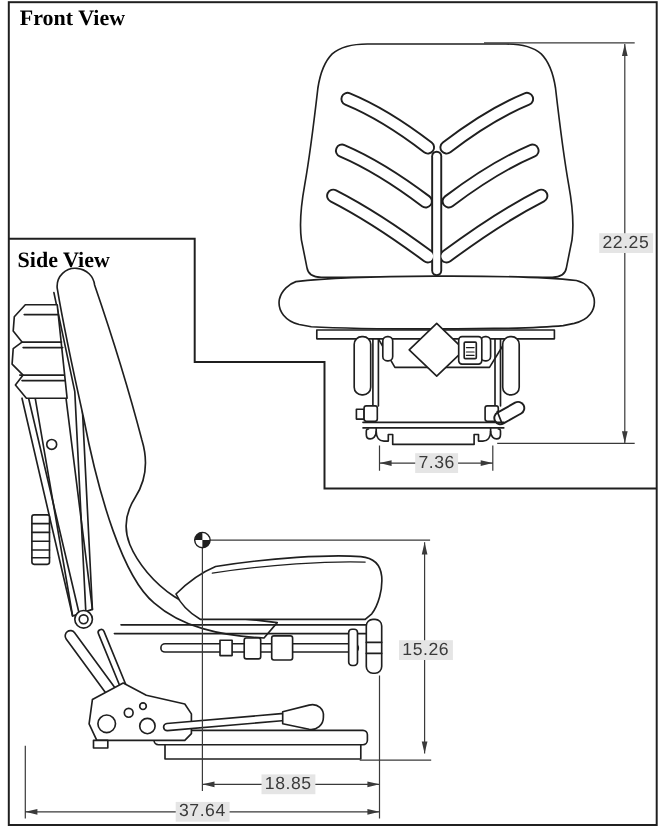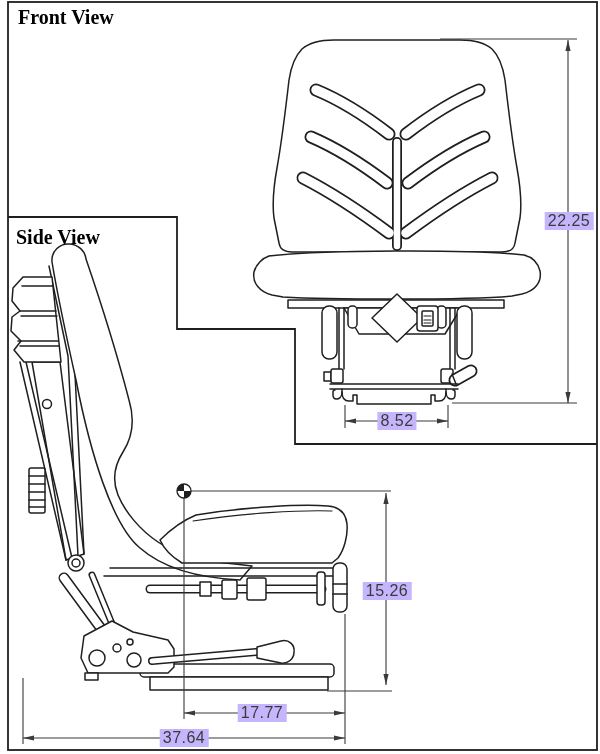--- a/index.html
+++ b/index.html
@@ -1,21 +1,21 @@
 <!DOCTYPE html>
 <html><head>
 <meta charset="utf-8">
 <style>
   html,body{margin:0;padding:0;background:#ffffff;}
   .canvas{position:relative;width:600px;height:754px;background:#ffffff;overflow:hidden;
           font-family:"Liberation Sans",sans-serif;}
   .canvas svg{position:absolute;left:0;top:0;}
   .view-label{position:absolute;font:bold 20px "Liberation Serif",serif;color:#000;white-space:nowrap;}
   .dim{position:absolute;transform:translate(-50%,-50%);font:16px "Liberation Sans",sans-serif;
-       color:#3a3a3a;background:#c4b5fd;padding:0 3px;letter-spacing:.5px;white-space:nowrap;}
+       color:#3a3a3a;background:#e5e5e5;padding:0 3px;letter-spacing:.5px;white-space:nowrap;}
 </style>
 </head>
 <body>
 
 <div class="canvas">
 
 <svg width="600" height="754" viewBox="0 0 600 754">
 
   <g stroke="#1f1f1f" fill="none" stroke-width="1.8">
     <rect x="8" y="2" width="589" height="748"></rect>
@@ -206,18 +206,18 @@
     <circle cx="184" cy="491" r="7" fill="#ffffff" stroke="#1f1f1f" stroke-width="1.3"></circle>
     <path d="M184,491 L184,484 A7,7 0 0 0 177,491 Z" fill="#1f1f1f"></path>
     <path d="M184,491 L184,498 A7,7 0 0 0 191,491 Z" fill="#1f1f1f"></path>
   </g>
 </svg>
 
 <div class="view-label" style="left:18px;top:6px">Front View</div>
 <div class="view-label" style="left:16px;top:226px">Side View</div>
 
 <div class="dim" style="left:569px;top:221px">22.25</div>
-<div class="dim" style="left:397px;top:421px">8.52</div>
+<div class="dim" style="left:397px;top:421px">7.36</div>
 <div class="dim" style="left:387px;top:591px">15.26</div>
-<div class="dim" style="left:262px;top:713px">17.77</div>
+<div class="dim" style="left:262px;top:713px">18.85</div>
 <div class="dim" style="left:184px;top:738px">37.64</div>
 
 </div>
 
 </body></html>

